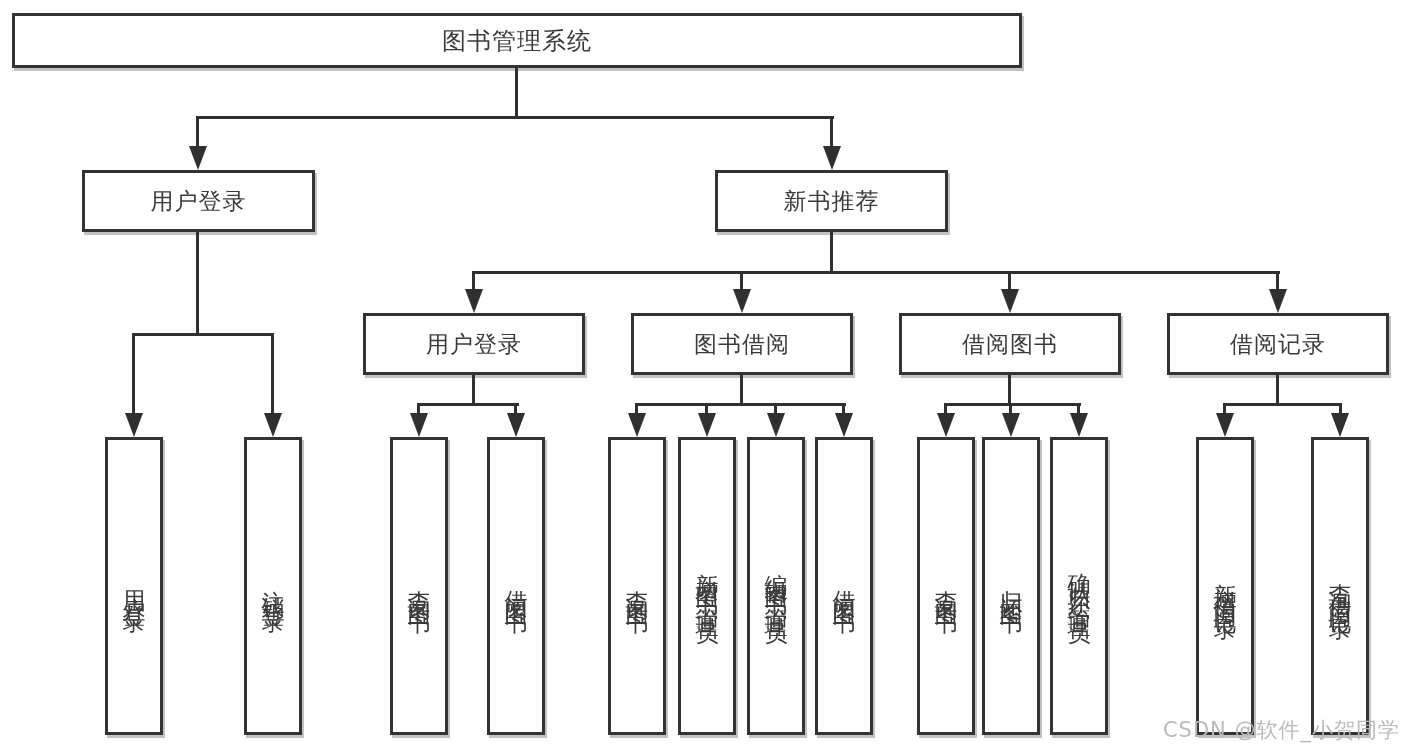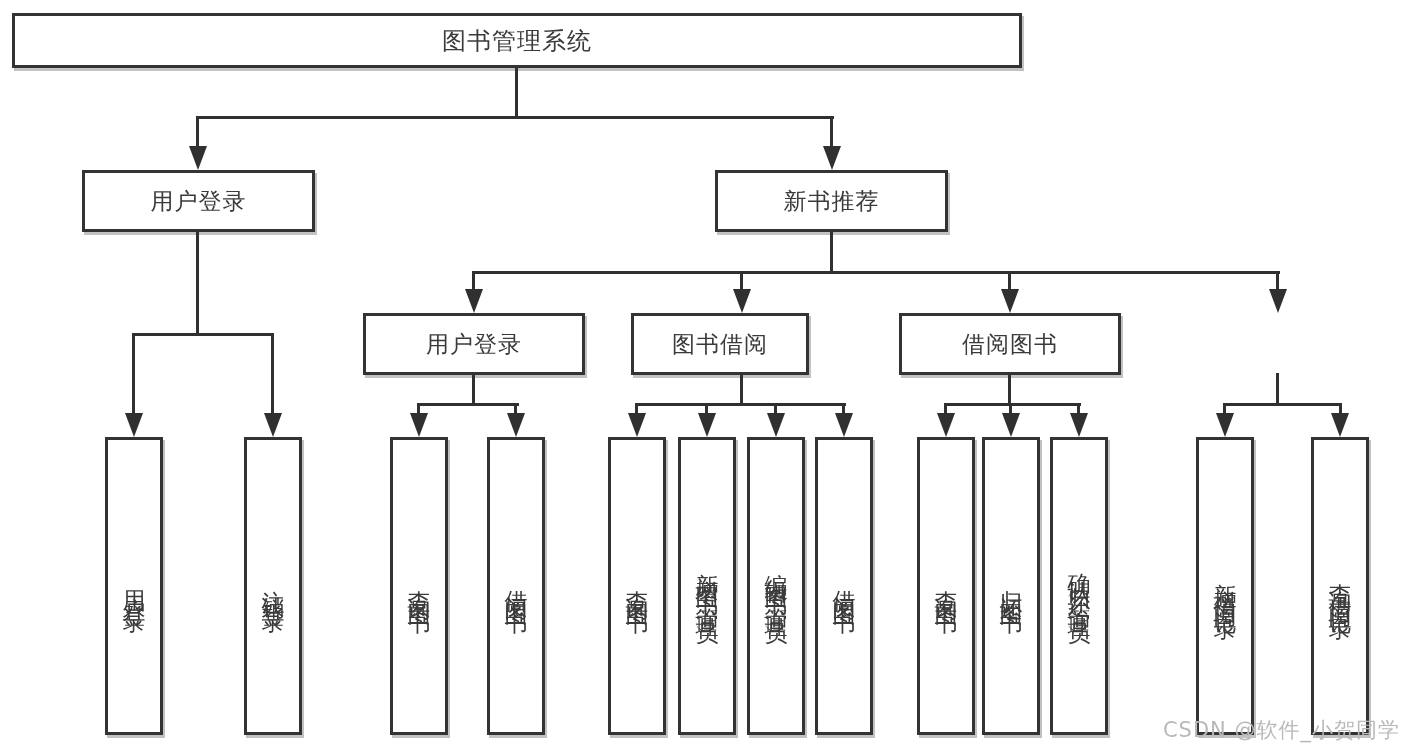--- a/index.html
+++ b/index.html
@@ -68,22 +68,23 @@
 <body>
 
 <div class="canvas">
 
   <div class="box root" style="left:12px; top:13px; width:1010px; height:55px;">图书管理系统</div>
 
   <div class="box" style="left:82px; top:170px; width:233px; height:62px;">用户登录</div>
   <div class="box" style="left:715px; top:170px; width:233px; height:62px;">新书推荐</div>
 
   <div class="box" style="left:363px; top:313px; width:222px; height:62px;">用户登录</div>
-  <div class="box" style="left:631px; top:313px; width:178px; height:62px;">图书借阅</div>
+  <div class="box" style="left:631px; top:313px; width:222px; height:62px;">图书借阅</div>
   <div class="box" style="left:899px; top:313px; width:222px; height:62px;">借阅图书</div>
+  <div class="box" style="left:1167px; top:313px; width:222px; height:62px;">借阅记录</div>
 
   <div class="box vbox" style="left:105px; top:437px; width:58px; height:298px;">用户登录</div>
   <div class="box vbox" style="left:244px; top:437px; width:58px; height:298px;">注销登录</div>
 
   <div class="box vbox" style="left:390px; top:437px; width:58px; height:298px;">查询图书</div>
   <div class="box vbox" style="left:487px; top:437px; width:58px; height:298px;">借阅图书</div>
 
   <div class="box vbox" style="left:608px; top:437px; width:58px; height:298px;">查询图书</div>
   <div class="box vbox" style="left:678px; top:437px; width:58px; height:298px;">新增图书（管理员）</div>
   <div class="box vbox" style="left:747px; top:437px; width:58px; height:298px;">编辑图书（管理员）</div>

